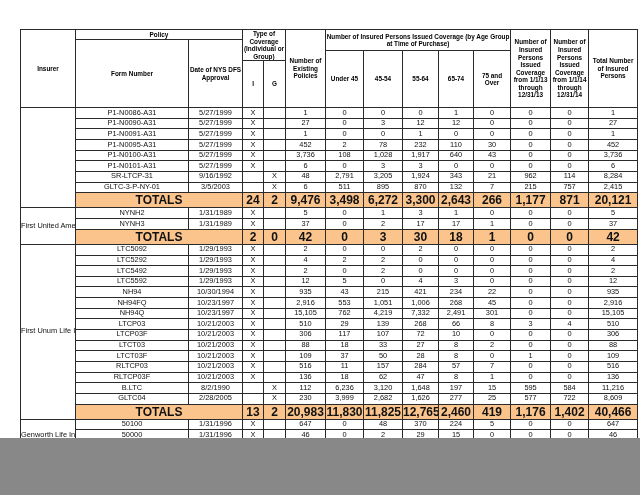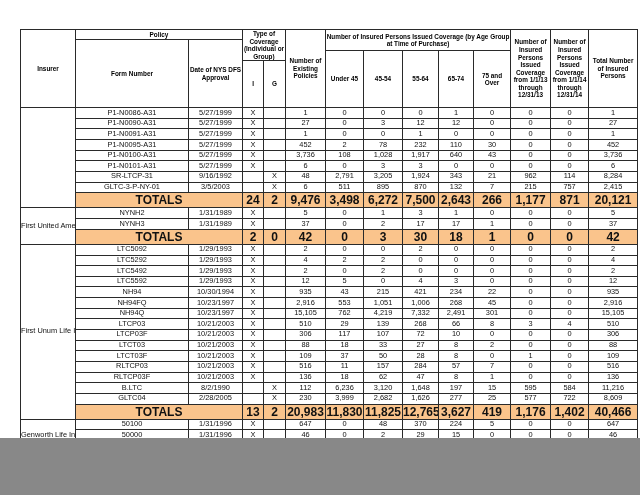--- a/index.html
+++ b/index.html
@@ -207,21 +207,21 @@
           <td>757</td>
           <td>2,415</td>
         </tr>
         <tr class="dr totals">
           <td colspan="2">TOTALS</td>
           <td>24</td>
           <td>2</td>
           <td>9,476</td>
           <td>3,498</td>
           <td>6,272</td>
-          <td>7,500</td>
+          <td>3,300</td>
           <td>2,643</td>
           <td>266</td>
           <td>1,177</td>
           <td>871</td>
           <td>20,121</td>
         </tr>
         <tr class="dr">
           <td rowspan="3" class="insurer-cell">First United American Life Insurance Company</td>
           <td>NYNH2</td>
           <td>1/31/1989</td>
@@ -493,21 +493,21 @@
           <td>8,609</td>
         </tr>
         <tr class="dr totals">
           <td colspan="2">TOTALS</td>
           <td>13</td>
           <td>2</td>
           <td>20,983</td>
           <td>11,830</td>
           <td>11,825</td>
           <td>12,765</td>
-          <td>3,627</td>
+          <td>2,460</td>
           <td>419</td>
           <td>1,176</td>
           <td>1,402</td>
           <td>40,466</td>
         </tr>
         <tr class="dr">
           <td rowspan="3" class="insurer-cell">Genworth Life Insurance Company of New York</td>
           <td>50100</td>
           <td>1/31/1996</td>
           <td>X</td>

